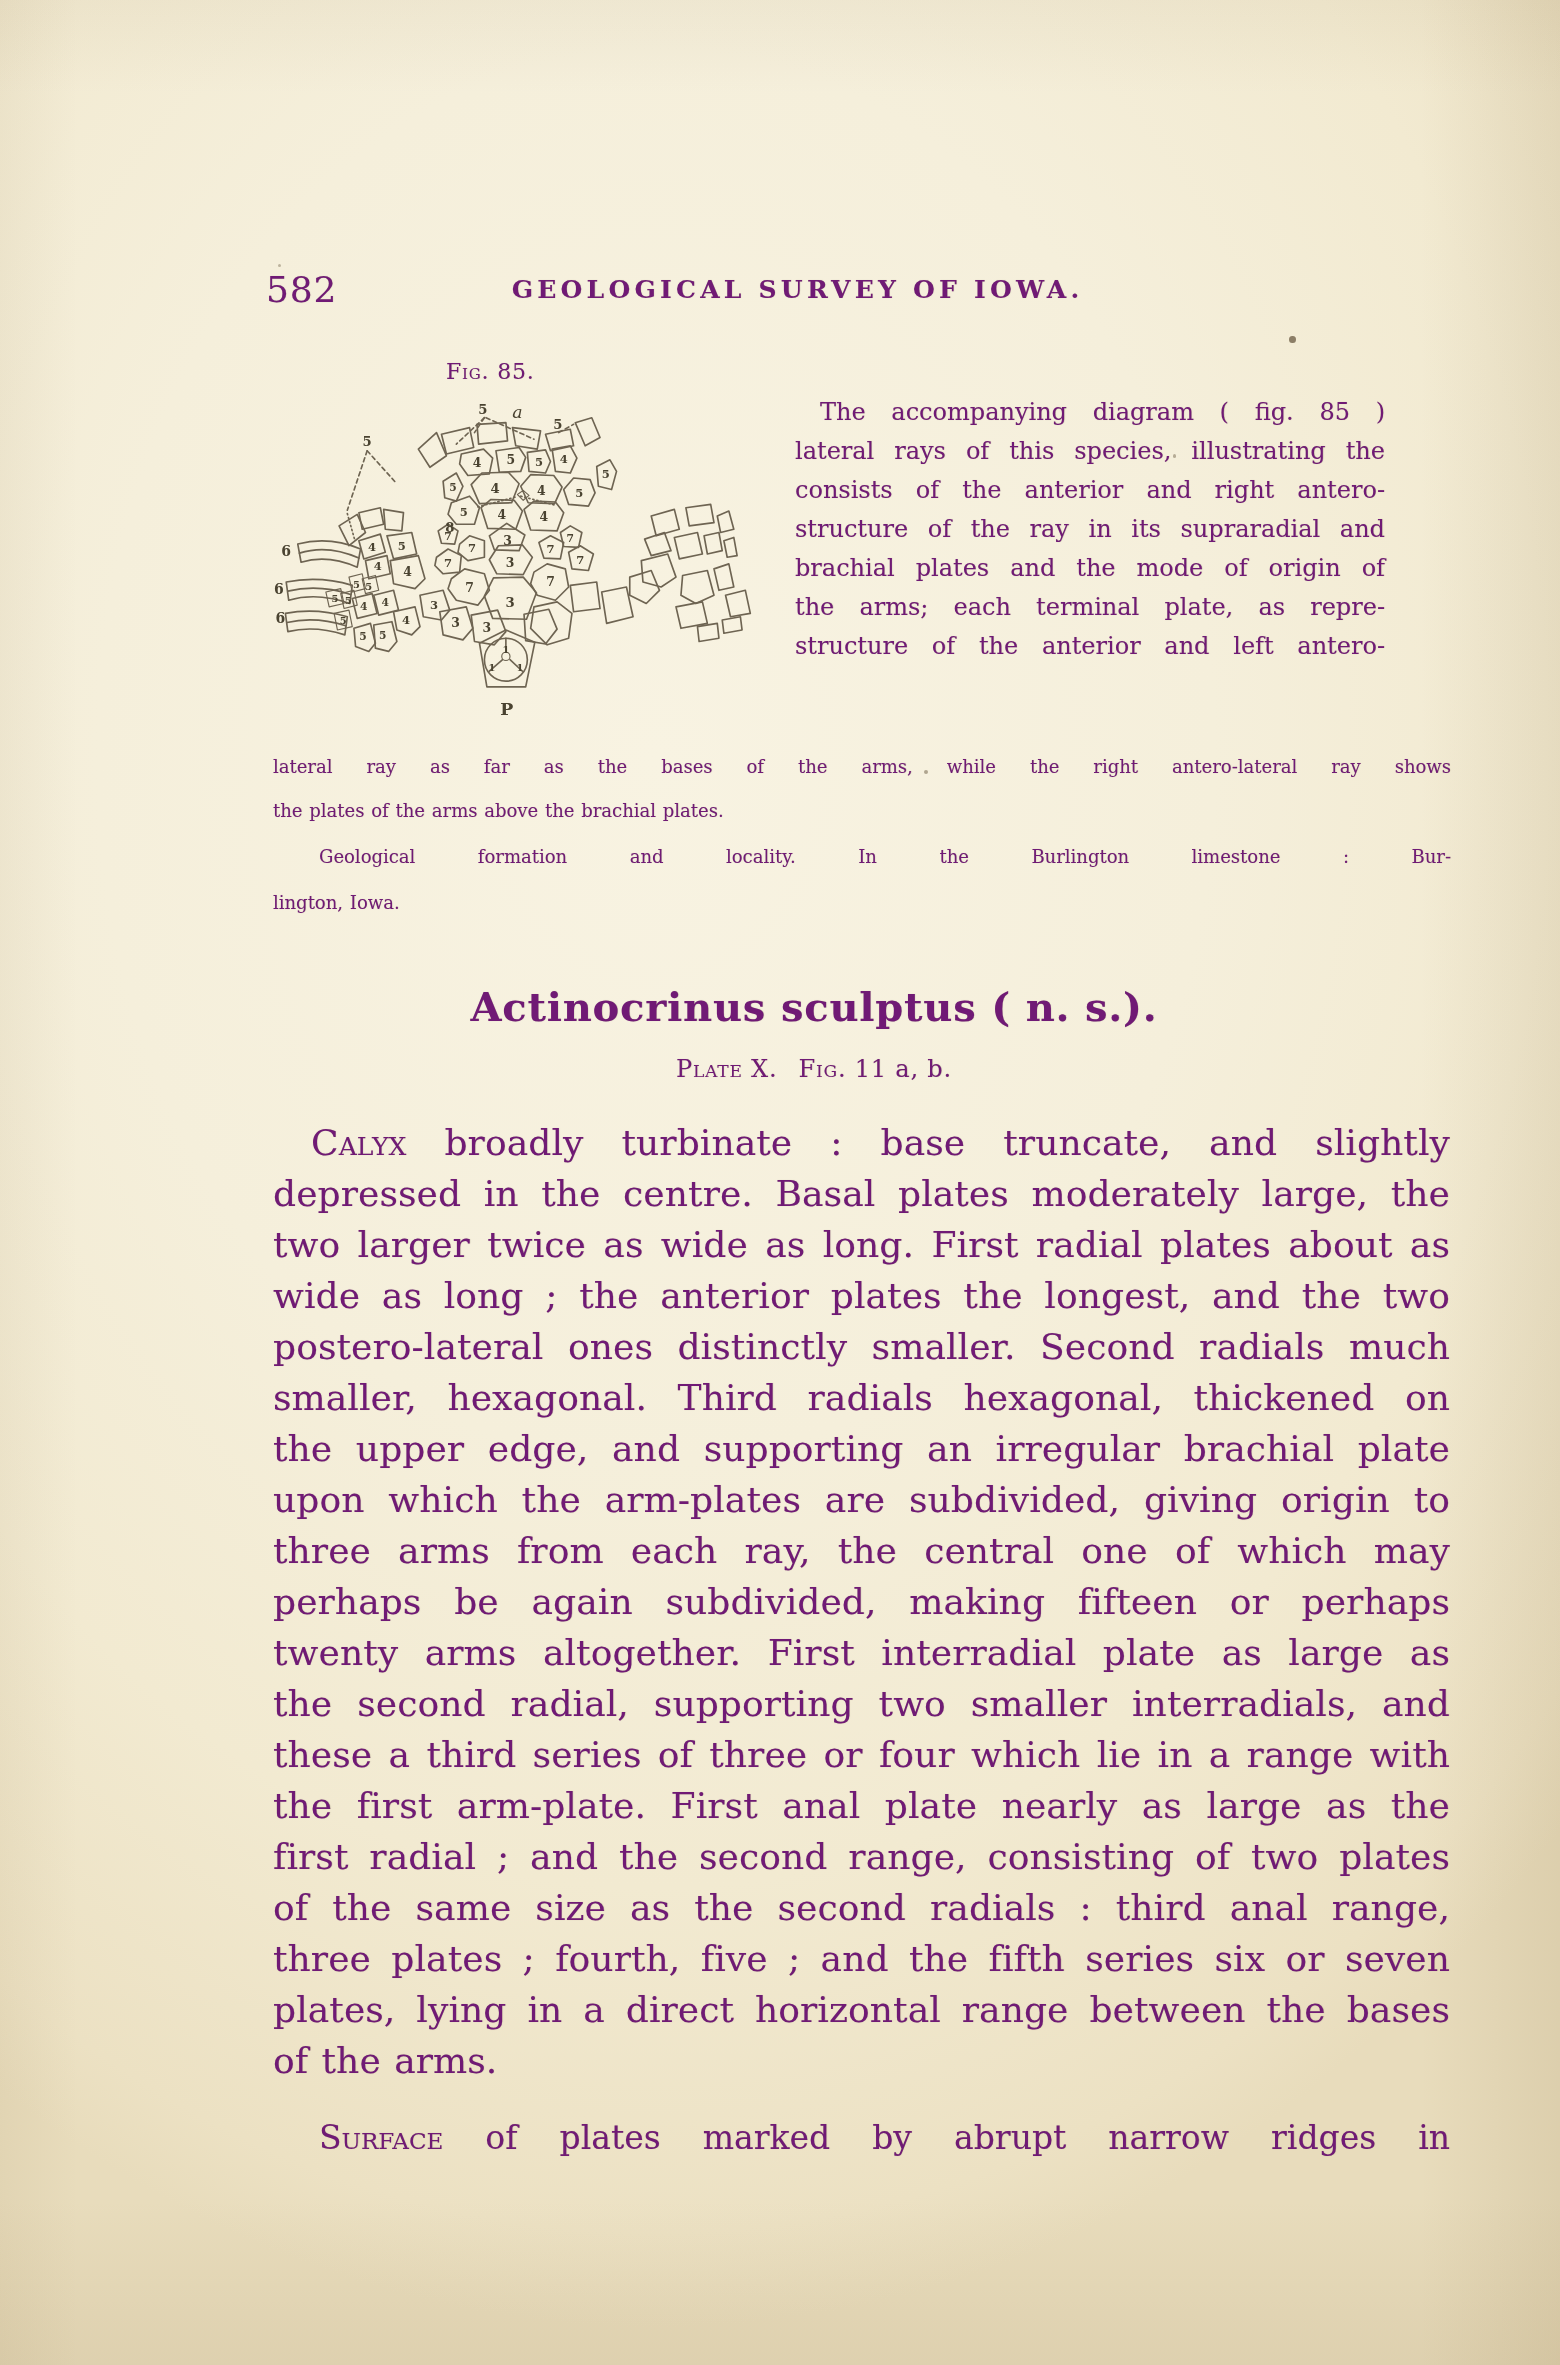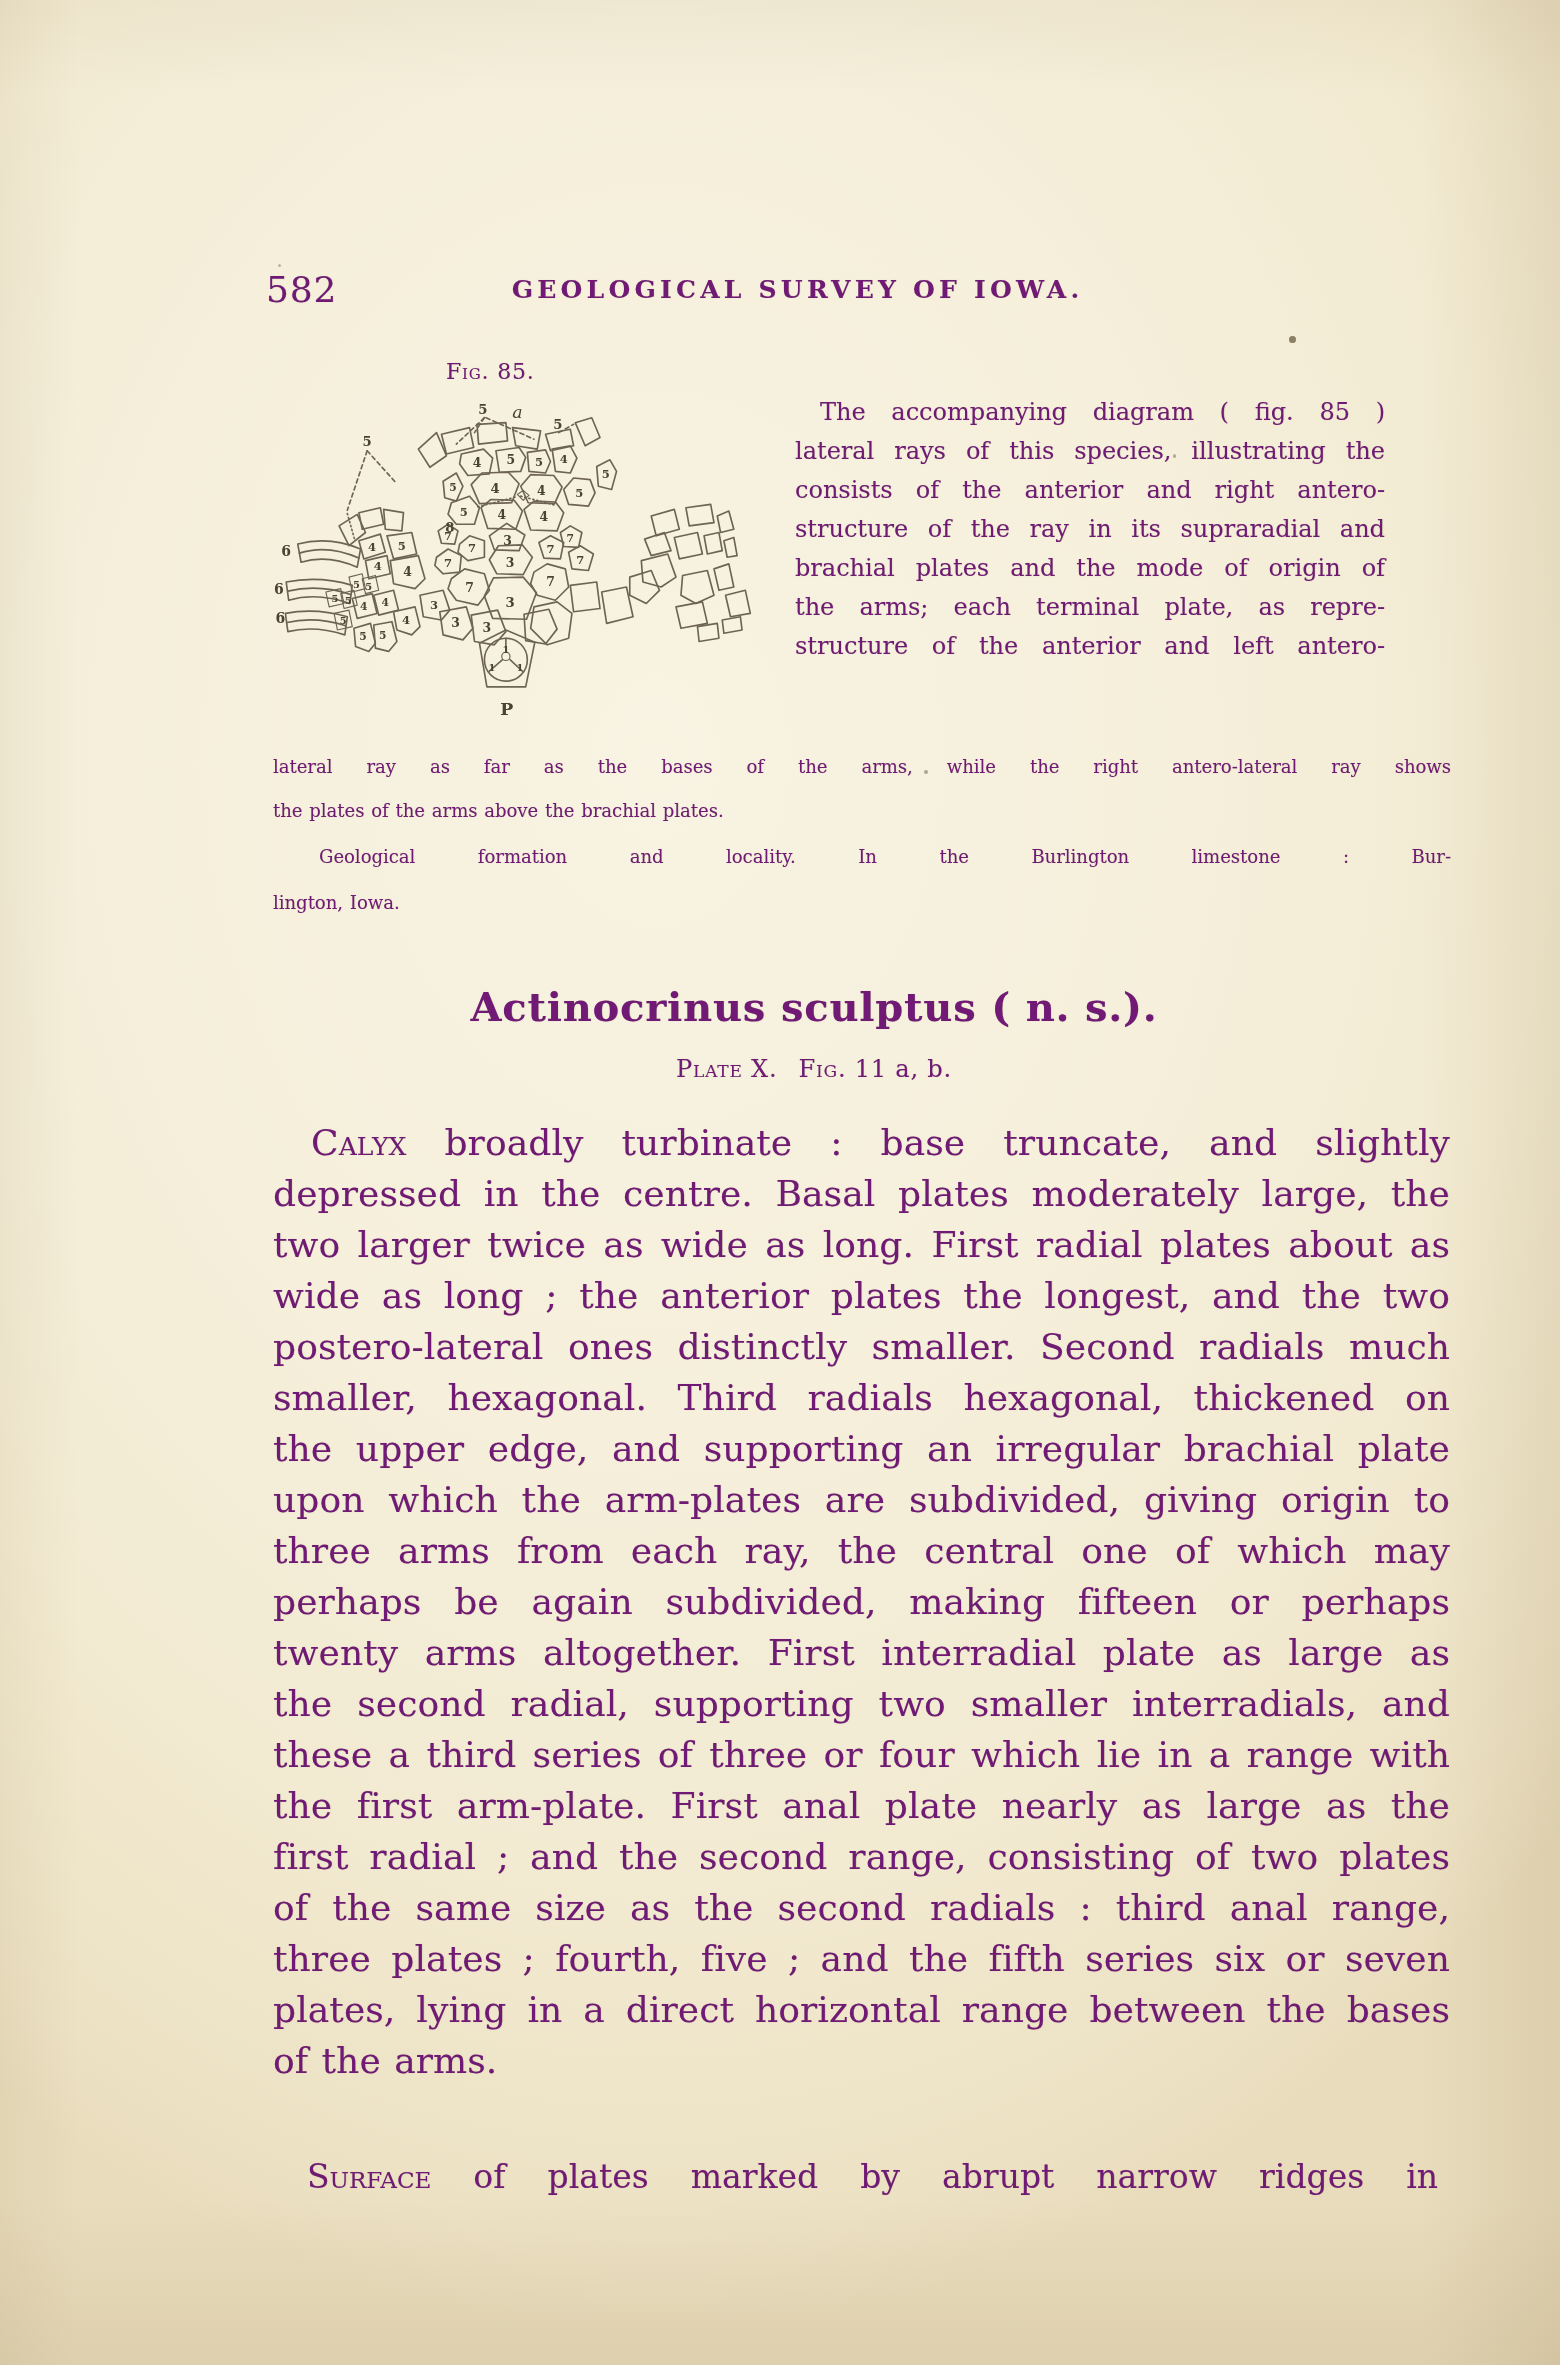--- a/index.html
+++ b/index.html
@@ -49,22 +49,22 @@
   .fullwide{left:273px;width:1178px;font-size:18px;line-height:41px;word-spacing:0.06em;}
   .loc-indent{text-indent:46px;}
 
   .species-heading{left:66px;top:983px;width:1496px;text-align:center;
     font-size:40px;font-weight:bold;letter-spacing:0.8px;}
   .plate-ref{left:66px;top:1055px;width:1496px;text-align:center;font-size:24px;letter-spacing:0.8px;}
 
   .desc{left:273px;top:1117px;width:1177px;font-size:36px;line-height:51px;
     word-spacing:0.05em;letter-spacing:0.1px;}
   .desc .indent{text-indent:38px;}
-  .surface-line{left:261px;top:2112px;width:1177px;font-size:33px;line-height:51px;
-    text-indent:46px;word-spacing:0.05em;margin-top:39px;}
+  .surface-line{left:273px;top:2112px;width:1177px;font-size:33px;line-height:51px;
+    text-indent:46px;word-spacing:0.05em;}
 
   .speck{position:absolute;background:#6a5a42;border-radius:50%;opacity:0.75;}
 </style>
 </head>
 <body>
 
 <div class="page"></div>
 
 <div class="abs ink page-number">582</div>
 <div class="abs ink running-header">GEOLOGICAL SURVEY OF IOWA.</div>

